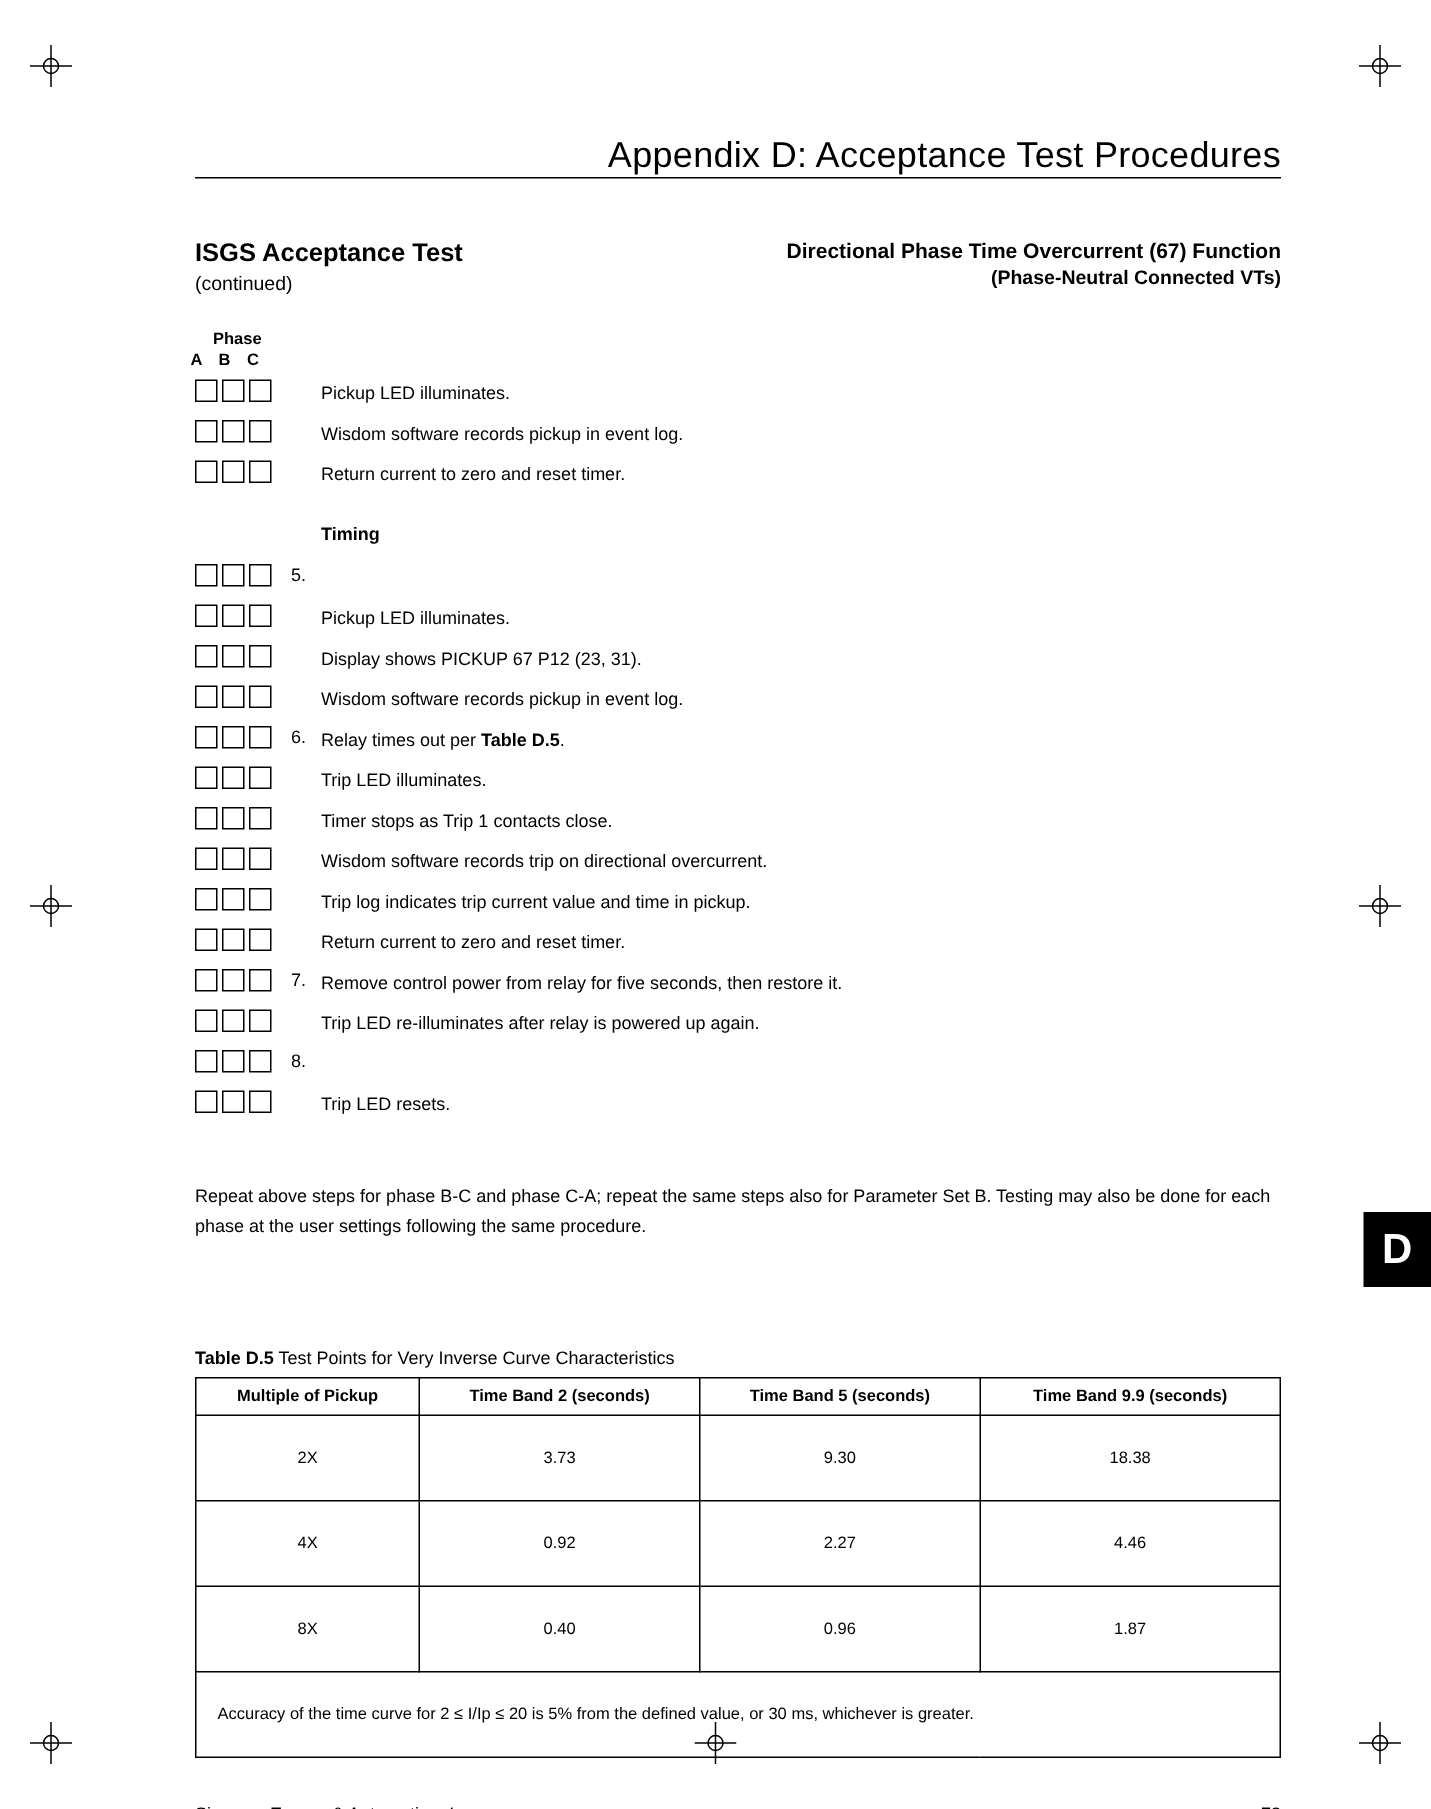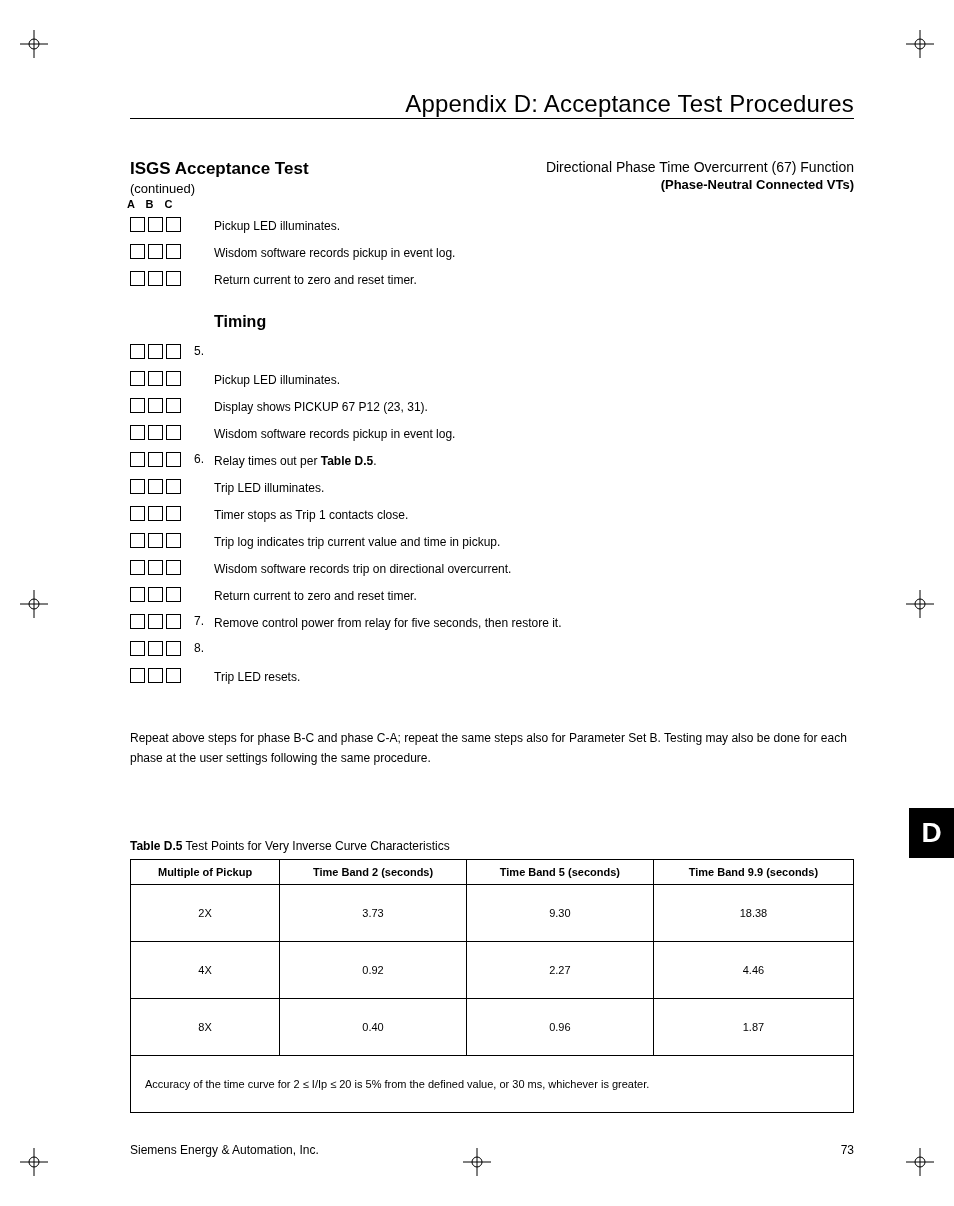--- a/index.html
+++ b/index.html
@@ -15,32 +15,32 @@
   .crop-mark { position: absolute; }
   .crop-mark svg { display: block; }
   .page { padding: 90px 100px 30px 130px; position: relative; }
   .hr-top { border: none; border-top: 1.5px solid #000; margin: 0 0 6px 0; }
   .app-title { font-size: 24px; font-weight: 400; text-align: right; letter-spacing: 0.2px; font-family: Helvetica, Arial, sans-serif; }
   .head-row { display: flex; justify-content: space-between; align-items: flex-start; margin-top: 40px; }
   .head-left { }
   .head-left .t1 { font-weight: 700; font-size: 17px; }
   .head-left .t2 { font-size: 13px; font-weight: 400; margin-top: 2px; }
   .head-right { text-align: right; }
-  .head-right .r1 { font-weight: 400; font-size: 14px; margin-left: 13px; }
+  .head-right .r1 { font-weight: 700; font-size: 14px; margin-left: 13px; }
   .head-right .r2 { font-weight: 700; font-size: 13px; margin-top: 2px; }
   .phase-label { font-size: 11px; font-weight: 700; margin-top: 24px; margin-left: 12px; }
   .phase-abc { font-size: 11px; font-weight: 700; margin-top: 2px; margin-left: -3px; letter-spacing: 4px; }
   .checklist { margin-top: 6px; }
   .check-row { display: flex; align-items: flex-start; min-height: 27px; }
   .boxes { display: flex; gap: 3px; width: 64px; flex-shrink: 0; padding-top: 1px; }
   .box { width: 15px; height: 15px; border: 1.3px solid #000; }
   .stepnum { width: 20px; flex-shrink: 0; font-size: 12px; padding-top: 1px; }
   .steptext { font-size: 12px; line-height: 1.5; padding-top: 1px; flex: 1; }
   .steptext b { font-weight: 700; }
-  .section-hdr { font-size: 16px; font-weight: 700; margin: 16px 0 12px 84px; }
+  .section-hdr { font-size: 12px; font-weight: 700; margin: 16px 0 12px 84px; }
   .repeat-note { font-size: 12px; line-height: 1.7; margin-top: 34px; }
   .table-caption { font-size: 12px; margin-top: 70px; margin-bottom: 6px; }
   .table-caption b { font-weight: 700; }
   table.data { border-collapse: collapse; width: 100%; font-size: 11px; }
   table.data th { border: 1px solid #000; padding: 6px 4px; font-weight: 700; text-align: center; }
   table.data td { border: 1px solid #000; padding: 22px 4px; text-align: center; }
   table.data td.note { text-align: left; padding-left: 14px; }
   .footer-row { display: flex; justify-content: space-between; font-size: 12px; margin-top: 30px; }
   .side-tab { position: absolute; right: 0; top: 808px; width: 45px; height: 50px; background: #000; color: #fff; font-weight: 700; font-size: 28px; display: flex; align-items: center; justify-content: center; }
 </style>
@@ -107,20 +107,21 @@
     <div class="head-left">
       <div class="t1">ISGS Acceptance Test</div>
       <div class="t2">(continued)</div>
     </div>
     <div class="head-right">
       <div class="r1">Directional Phase Time Overcurrent (67) Function</div>
       <div class="r2">(Phase-Neutral Connected VTs)</div>
     </div>
   </div>
 
+  <div class="phase-label">Phase</div>
   <div class="phase-abc">A   B   C</div>
 
   <div class="checklist" id="list1">
       <div class="check-row">
         <div class="boxes">
           <div class="box"></div>
           <div class="box"></div>
           <div class="box"></div>
         </div>
         <div class="stepnum"></div>
@@ -211,48 +212,57 @@
         <div class="stepnum"></div>
         <div class="steptext">Timer stops as Trip 1 contacts close.</div>
       </div>
       <div class="check-row">
         <div class="boxes">
           <div class="box"></div>
           <div class="box"></div>
           <div class="box"></div>
         </div>
         <div class="stepnum"></div>
+        <div class="steptext">Wisdom software records trip on directional overcurrent.</div>
+      </div>
+      <div class="check-row">
+        <div class="boxes">
+          <div class="box"></div>
+          <div class="box"></div>
+          <div class="box"></div>
+        </div>
+        <div class="stepnum"></div>
         <div class="steptext">Trip log indicates trip current value and time in pickup.</div>
-      </div>
-      <div class="check-row">
-        <div class="boxes">
-          <div class="box"></div>
-          <div class="box"></div>
-          <div class="box"></div>
-        </div>
-        <div class="stepnum"></div>
-        <div class="steptext">Wisdom software records trip on directional overcurrent.</div>
       </div>
       <div class="check-row">
         <div class="boxes">
           <div class="box"></div>
           <div class="box"></div>
           <div class="box"></div>
         </div>
         <div class="stepnum"></div>
         <div class="steptext">Return current to zero and reset timer.</div>
       </div>
       <div class="check-row">
         <div class="boxes">
           <div class="box"></div>
           <div class="box"></div>
           <div class="box"></div>
         </div>
         <div class="stepnum">7.</div>
         <div class="steptext">Remove control power from relay for five seconds, then restore it.</div>
+      </div>
+      <div class="check-row">
+        <div class="boxes">
+          <div class="box"></div>
+          <div class="box"></div>
+          <div class="box"></div>
+        </div>
+        <div class="stepnum"></div>
+        <div class="steptext">Trip LED re-illuminates after relay is powered up again.</div>
       </div>
       <div class="check-row">
         <div class="boxes">
           <div class="box"></div>
           <div class="box"></div>
           <div class="box"></div>
         </div>
         <div class="stepnum">8.</div>
       </div>
       <div class="check-row">

